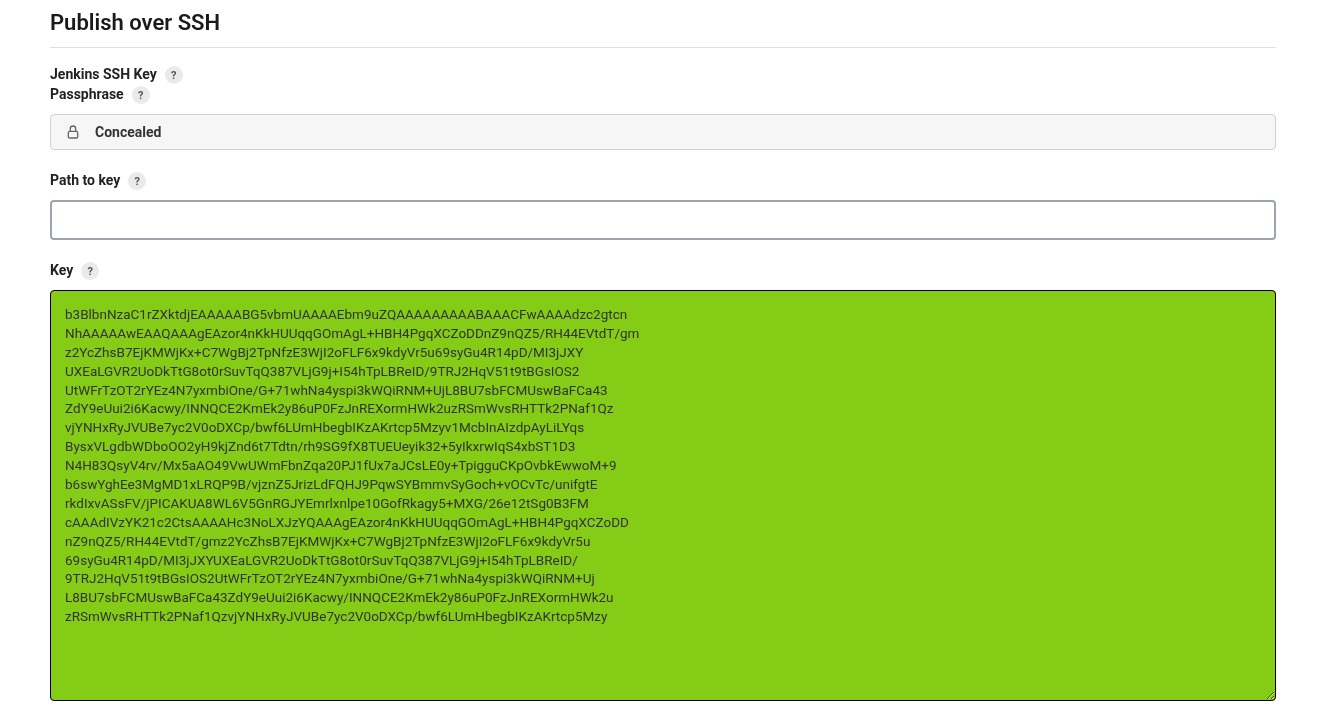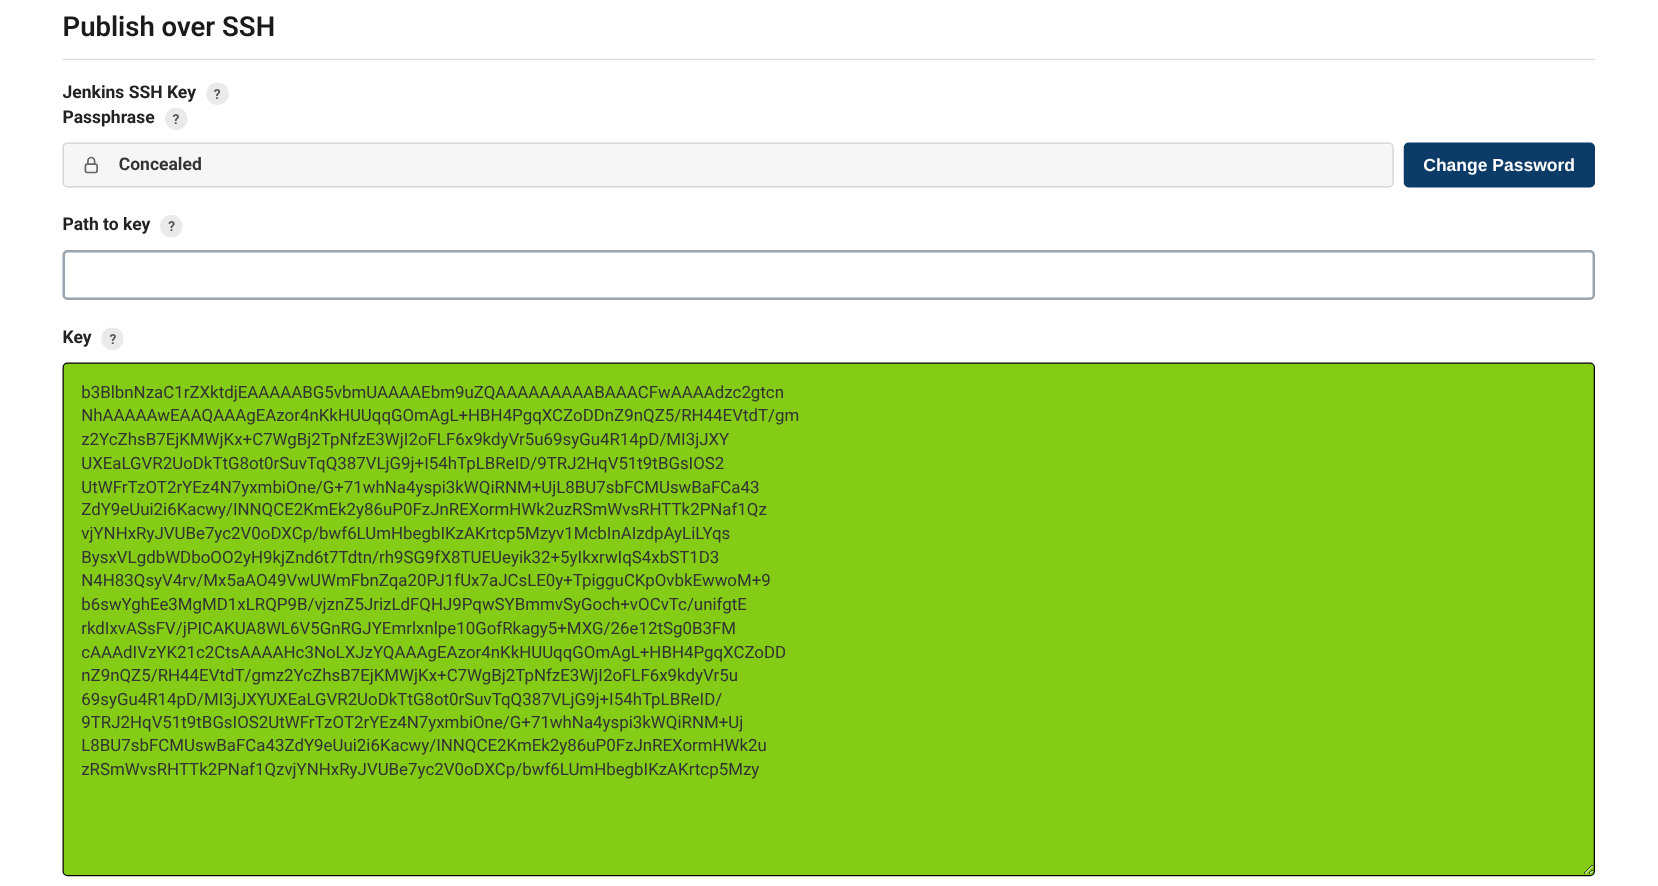--- a/index.html
+++ b/index.html
@@ -162,21 +162,20 @@
     <span class="help-badge">?</span>
   </div>
   <div class="passphrase-row">
     <div class="concealed-box">
       <svg class="lock-icon" viewBox="0 0 24 24" fill="none" stroke="#666" stroke-width="2">
         <rect x="5" y="11" width="14" height="10" rx="2" ry="2"></rect>
         <path d="M8 11V7a4 4 0 0 1 8 0v4"></path>
       </svg>
       <span class="concealed-text">Concealed</span>
     </div>
-    <button class="btn-dark">Change Password</button>
   </div>
 </div>
 
 <div class="field-group">
   <div class="field-label">
     <span>Path to key</span>
     <span class="help-badge">?</span>
   </div>
   <input type="text" class="text-input" value="" style="">
 </div>

